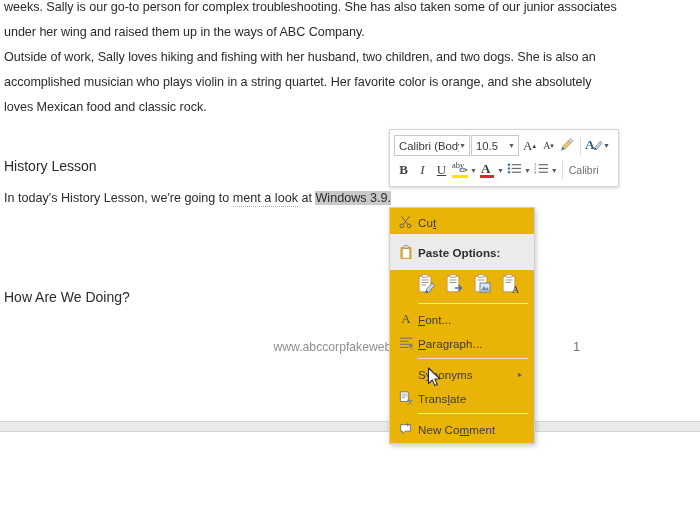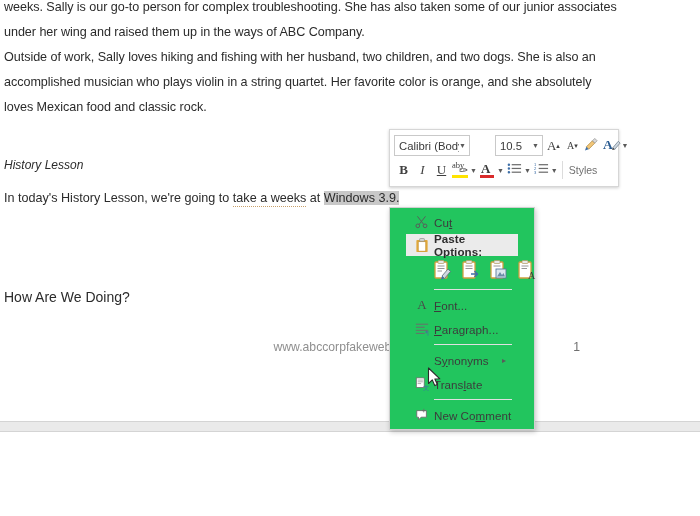--- a/index.html
+++ b/index.html
@@ -46,21 +46,21 @@
     position: absolute;
     left: 4px;
     width: 615px;
     font-size: 12.6px;
     line-height: 25px;
     color: #2b2b2b;
     letter-spacing: -0.05px;
   }
   #para-sally      { top: -5px; }
   #para-outside    { top: 45px; }
-  #head-history    { top: 158px; left: 4px; font-size: 12px; color: #2b2b2b; position: absolute; font-style: italic; }
+  #head-history    { top: 158px; left: 4px; font-size: 14px; color: #2b2b2b; position: absolute; }
   #para-history    { top: 191px; left: 4px; font-size: 12.6px; color: #2b2b2b; position: absolute; white-space: nowrap; }
   #head-howdoing   { top: 289px; left: 4px; font-size: 14px; color: #2b2b2b; position: absolute; }
 
   .grammar-underline {
     border-bottom: 1.5px dotted #c8a06a;
     padding-bottom: 1px;
   }
   .selection {
     background: #c8c8c8;
     color: #2b2b2b;
@@ -124,21 +124,21 @@
   }
   .combo .cval {
     font-size: 11.3px;
     color: #3a3a3a;
     padding: 0 2px 0 4px;
     overflow: hidden;
     white-space: nowrap;
   }
   #font-name-combo { width: 76px; }
   #font-name-combo .cval { width: 58px; }
-  #font-size-combo { width: 48px; margin-left: 24px; }
+  #font-size-combo { width: 48px; }
   #font-size-combo .cval { width: 30px; }
   .caret {
     font-size: 7px;
     color: #5a5a5a;
     padding-right: 3px;
     line-height: 1;
   }
   .mt-sep {
     width: 1px;
     height: 18px;
@@ -164,25 +164,25 @@
   .hl-stack .bar { position: absolute; bottom: 1px; left: 0; width: 16px; height: 3.5px; background: #ffe400; }
   .fc-stack { position: relative; width: 15px; height: 18px; }
   .fc-stack .ltr { position: absolute; top: 0px; left: 1px; font-size: 13px; font-weight: bold; color: #3a3a3a; font-family: "Liberation Serif", serif; }
   .fc-stack .bar { position: absolute; bottom: 1px; left: 0; width: 14px; height: 3.5px; background: #d92b2b; }
 
   
   #context-menu {
     position: absolute;
     left: 389px; top: 207px;
     width: 146px;
-    background: #22c55e;
+    background: #eab308;
     border: 1px solid #d0d0d0;
     box-shadow: 1px 2px 5px rgba(0,0,0,0.22);
     box-sizing: border-box;
-    padding: 2px 16px;
+    padding: 2px 0;
     z-index: 20;
   }
   .cm-item {
     display: flex;
     align-items: center;
     height: 24px;
     padding: 0 4px;
     cursor: default;
     position: relative;
   }
@@ -198,21 +198,21 @@
   .cm-label {
     font-size: 11.6px;
     color: #3c3c3c;
     letter-spacing: 0.05px;
   }
   .cm-label u { text-decoration: underline; }
   .cm-label.header {
     font-weight: bold;
     color: #2d2d2d;
   }
-  .cm-item.paste-header { background: #ebebeb; height: 22px; }
+  .cm-item.paste-header { background: #ebebeb; height: 36px; }
   .cm-submenu-arrow {
     position: absolute;
     right: 12px;
     font-size: 8px;
     color: #5a5a5a;
   }
   .cm-sep {
     height: 1px;
     background: #e0e0e0;
     margin: 3px 6px 3px 28px;
@@ -242,21 +242,21 @@
 <body>
 
 <div id="doc-page-1">
 
   <div class="body-para" id="para-sally">weeks. Sally is our go-to person for complex troubleshooting. She has also taken some of our junior associates under her wing and raised them up in the ways of ABC Company.</div>
 
   <div class="body-para" id="para-outside">Outside of work, Sally loves hiking and fishing with her husband, two children, and two dogs. She is also an accomplished musician who plays violin in a string quartet. Her favorite color is orange, and she absolutely loves Mexican food and classic rock.</div>
 
   <div id="head-history">History Lesson</div>
 
-  <div id="para-history"><span>In today's History Lesson, we're going to </span><span class="grammar-underline" style="border-bottom-color: rgb(200, 160, 106);">take a weeks</span><span> at </span><span class="selection" style="background: rgb(200, 200, 200);">Windows 3.9.</span></div>
+  <div id="para-history"><span>In today's History Lesson, we're going to </span><span class="grammar-underline" style="border-bottom-color: rgb(200, 160, 106);">ment a look</span><span> at </span><span class="selection" style="background: rgb(200, 200, 200);">Windows 3.9.</span></div>
 
   <div id="head-howdoing">How Are We Doing?</div>
 
   <div id="doc-url">www.abccorpfakewebsite.co</div>
 
   <div id="doc-pagenum">1</div>
 </div>
 
 <div class="page-gap"></div>
 
@@ -351,21 +351,21 @@
           <text x="0" y="8.2" font-family="Liberation Sans, sans-serif" font-size="4.4" fill="#3f6fa8">2</text>
           <text x="0" y="12.4" font-family="Liberation Sans, sans-serif" font-size="4.4" fill="#3f6fa8">3</text>
           <rect x="5" y="1.8" width="10" height="1.3" fill="#6b6b6b"></rect>
           <rect x="5" y="5.8" width="10" height="1.3" fill="#6b6b6b"></rect>
           <rect x="5" y="9.8" width="10" height="1.3" fill="#6b6b6b"></rect>
         </svg>
       </span>
     </div>
     <span class="small-caret">▼</span>
     <div class="mt-sep"></div>
-    <span class="styles-label">Styles</span>
+    <span class="styles-label">Calibri</span>
   </div>
 </div>
 
 <div id="context-menu">
 
   <div class="cm-item">
     <span class="cm-icon">
       <svg width="14" height="14" viewBox="0 0 16 16">
         <circle cx="3.2" cy="12.4" r="2.1" fill="none" stroke="#5a5a5a" stroke-width="1.1"></circle>
         <circle cx="11.5" cy="12.4" r="2.1" fill="none" stroke="#5a5a5a" stroke-width="1.1"></circle>

